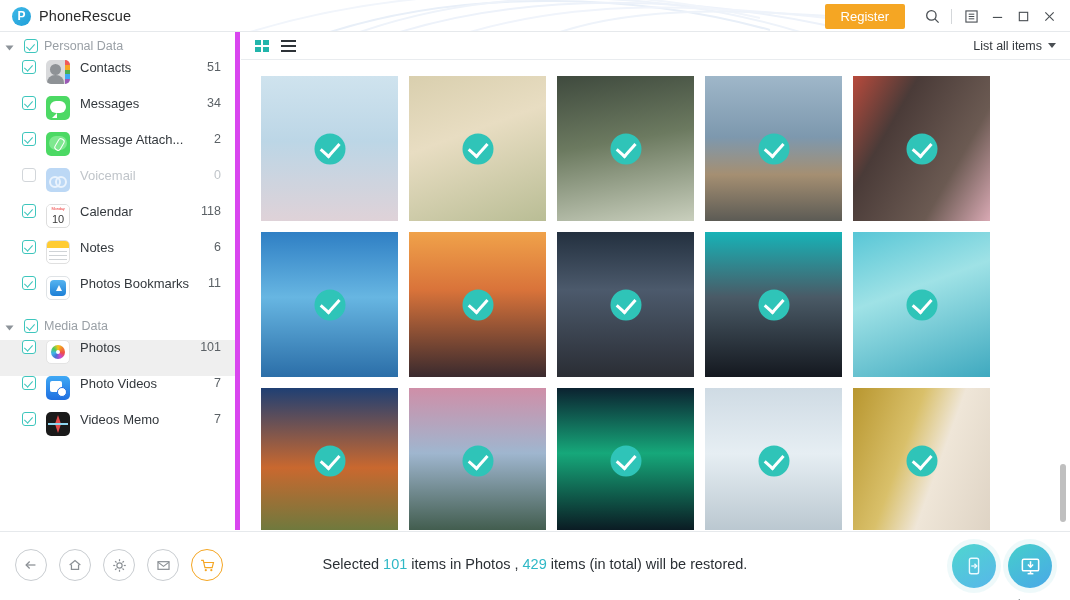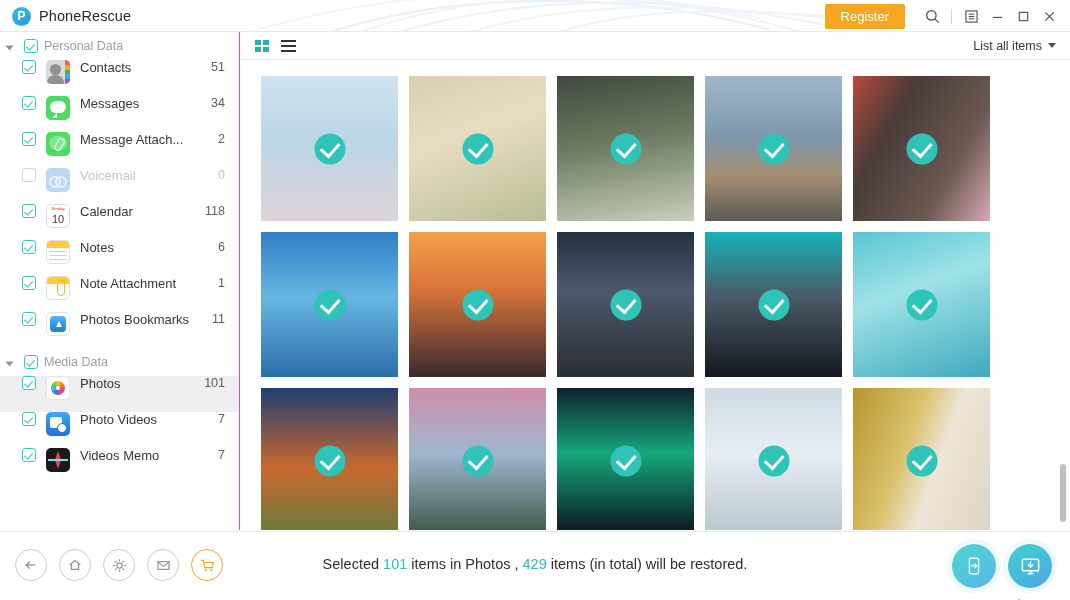--- a/index.html
+++ b/index.html
@@ -37,21 +37,21 @@
   }
   .tb-icon {
     width:26px; height:26px; display:flex; align-items:center; justify-content:center;
     cursor:pointer; color:#4a4a4a;
   }
   .tb-sep { width:1px; height:15px; background:#d4d7da; margin:0 6px; }
 
   
   #sidebar {
     position:absolute; left:0; top:32px; width:240px; height:498px;
-    background:#ffffff; border-right:1px solid #d946ef;
+    background:#ffffff; border-right:5px solid #d946ef;
     overflow:hidden;
   }
   .group-row {
     height:28px; display:flex; align-items:center; padding-left:8px; gap:6px;
   }
   .caret { width:10px; height:10px; position:relative; cursor:pointer; }
   .caret:before{
     content:""; position:absolute; left:0; top:2px;
     border-left:5px solid #8d9399; border-top:4px solid transparent; border-bottom:4px solid transparent;
     transform-origin:30% 50%; transform:rotate(90deg);
@@ -287,26 +287,20 @@
         <span class="count">118</span>
       </div>
       <div class="side-row">
         <span class="chk"></span>
         <span class="icon ic-notes"><i></i></span>
         <span class="name">Notes</span>
         <span class="count">6</span>
       </div>
       <div class="side-row">
         <span class="chk"></span>
-        <span class="icon ic-noteatt"><i></i></span>
-        <span class="name">Note Attachment</span>
-        <span class="count">1</span>
-      </div>
-      <div class="side-row">
-        <span class="chk"></span>
         <span class="icon ic-safari"><i></i></span>
         <span class="name">Photos Bookmarks</span>
         <span class="count">11</span>
       </div>
       <div class="group-row">
         <span class="caret"></span>
         <span class="chk"></span>
         <span class="group-label">Media Data</span>
       </div>
       <div class="side-row selected">

